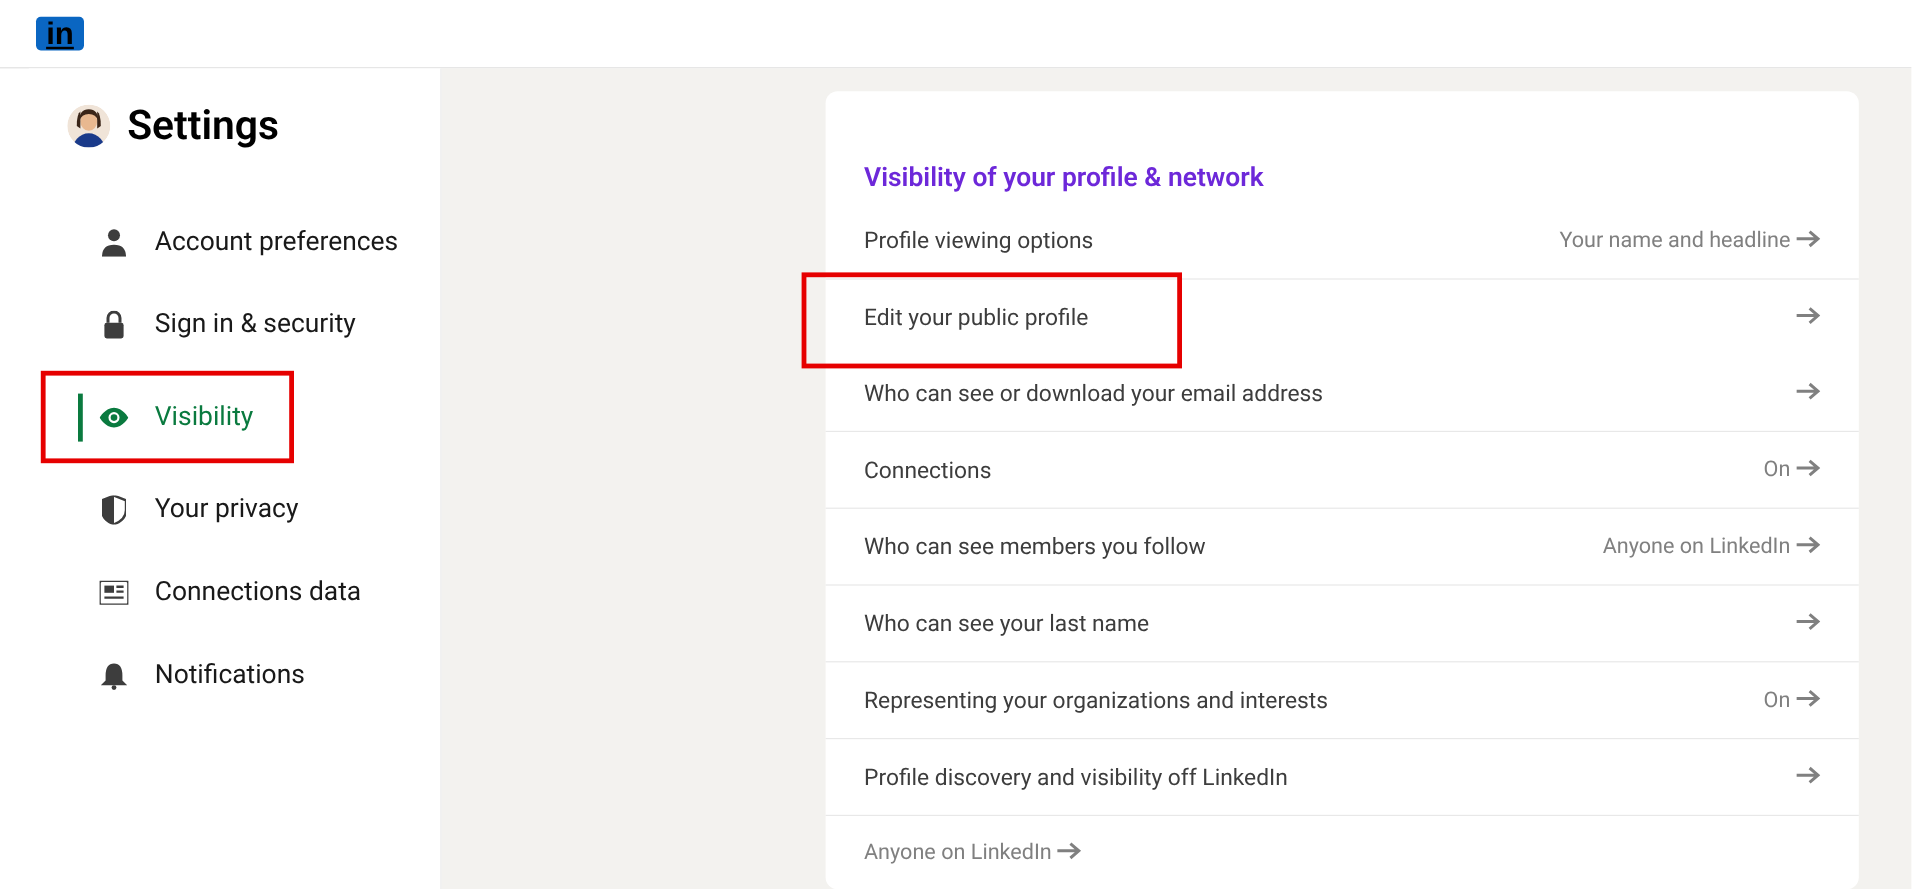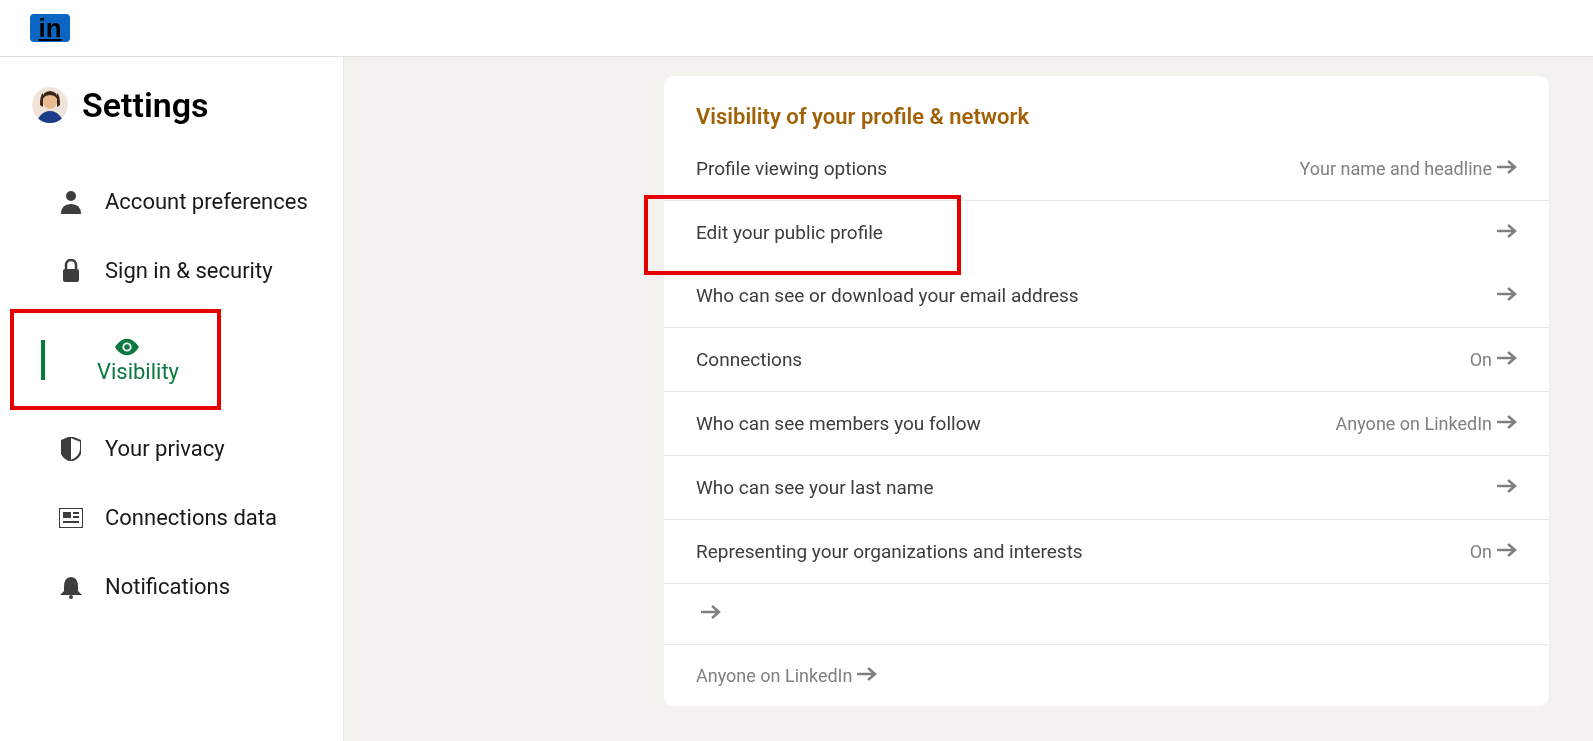--- a/index.html
+++ b/index.html
@@ -31,20 +31,21 @@
       font-size: 26px;
       display: flex;
       align-items: center;
       justify-content: center;
       font-family: Arial, sans-serif;
       text-decoration: underline;
     }
     .container {
       display: flex;
       height: calc(100% - 57px);
+      padding-left: 24px;
     }
     .sidebar {
       width: 344px;
       background: #fff;
       padding-top: 28px;
       border-right: 1px solid #e8e8e8;
     }
     .sidebar-header {
       display: flex;
       align-items: center;
@@ -122,22 +123,23 @@
       padding: 19px 44px 0 320px;
     }
     .content-card {
       background: #fff;
       border-radius: 10px;
       padding-top: 28px;
     }
     .section-title {
       font-size: 22px;
       font-weight: 600;
-      color: #a16207;
+      color: #6d28d9;
       padding: 0 32px 8px 32px;
+      margin-top: 32px;
     }
     .setting-row {
       display: flex;
       align-items: center;
       justify-content: space-between;
       padding: 20px 32px;
       border-bottom: 1px solid #e8e8e8;
       cursor: pointer;
     }
     .setting-row:last-child {
@@ -205,21 +207,21 @@
       <span class="nav-icon">
         <svg width="20" height="24" viewBox="0 0 20 24">
             <path d="M5 10 V6 a5 5 0 0 1 10 0 V10" fill="none" stroke="#3d3d3d" stroke-width="2.5"></path>
             <rect x="2" y="10" width="16" height="13" rx="2"></rect>
           </svg>
       </span>
       <span class="nav-label">Sign in &amp; security</span>
     </div>
 
     <div class="highlight-box-sidebar" style="margin: 4px 122px 4px 10px;">
-      <div class="nav-item active" style="padding-left: 18px; flex-direction: column;">
+      <div class="nav-item active" style="padding-left: 18px;">
         <span class="nav-icon">
           <svg width="26" height="18" viewBox="0 0 26 18">
               <path d="M13 0 C5 0 0 9 0 9 S5 18 13 18 S26 9 26 9 S21 0 13 0 Z M13 14 A5 5 0 1 1 13 4 A5 5 0 1 1 13 14 Z" fill="#0a7a3f"></path>
               <circle cx="13" cy="9" r="3" fill="#0a7a3f"></circle>
             </svg>
         </span>
         <span class="nav-label">Visibility</span>
       </div>
     </div>
 
@@ -328,20 +330,21 @@
         <span class="setting-label">Representing your organizations and interests</span>
         <span class="setting-right">
           <span class="setting-value">On</span>
           <span class="arrow-icon"><svg width="20" height="16" viewBox="0 0 20 16">
                 <path d="M0 8 L17 8 M11 2 L18 8 L11 14" fill="none" stroke="#808080" stroke-width="2.5"></path>
               </svg></span>
         </span>
       </div>
 
       <div class="setting-row">
+        <span class="setting-label">Profile discovery and visibility off LinkedIn</span>
         <span class="setting-right">
           <span class="setting-value"></span>
           <span class="arrow-icon"><svg width="20" height="16" viewBox="0 0 20 16">
                 <path d="M0 8 L17 8 M11 2 L18 8 L11 14" fill="none" stroke="#808080" stroke-width="2.5"></path>
               </svg></span>
         </span>
       </div>
 
       <div class="setting-row">
         <span class="setting-right">

